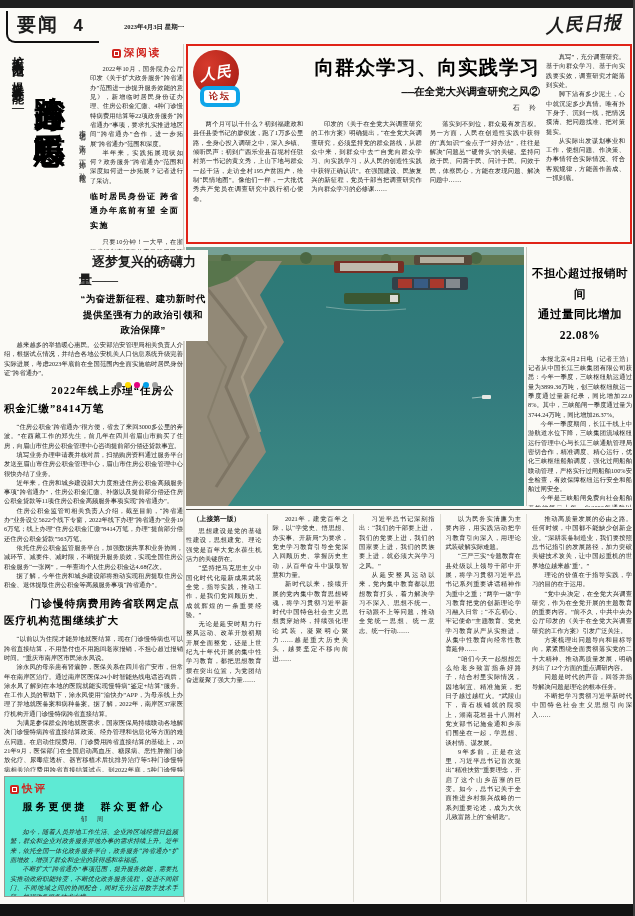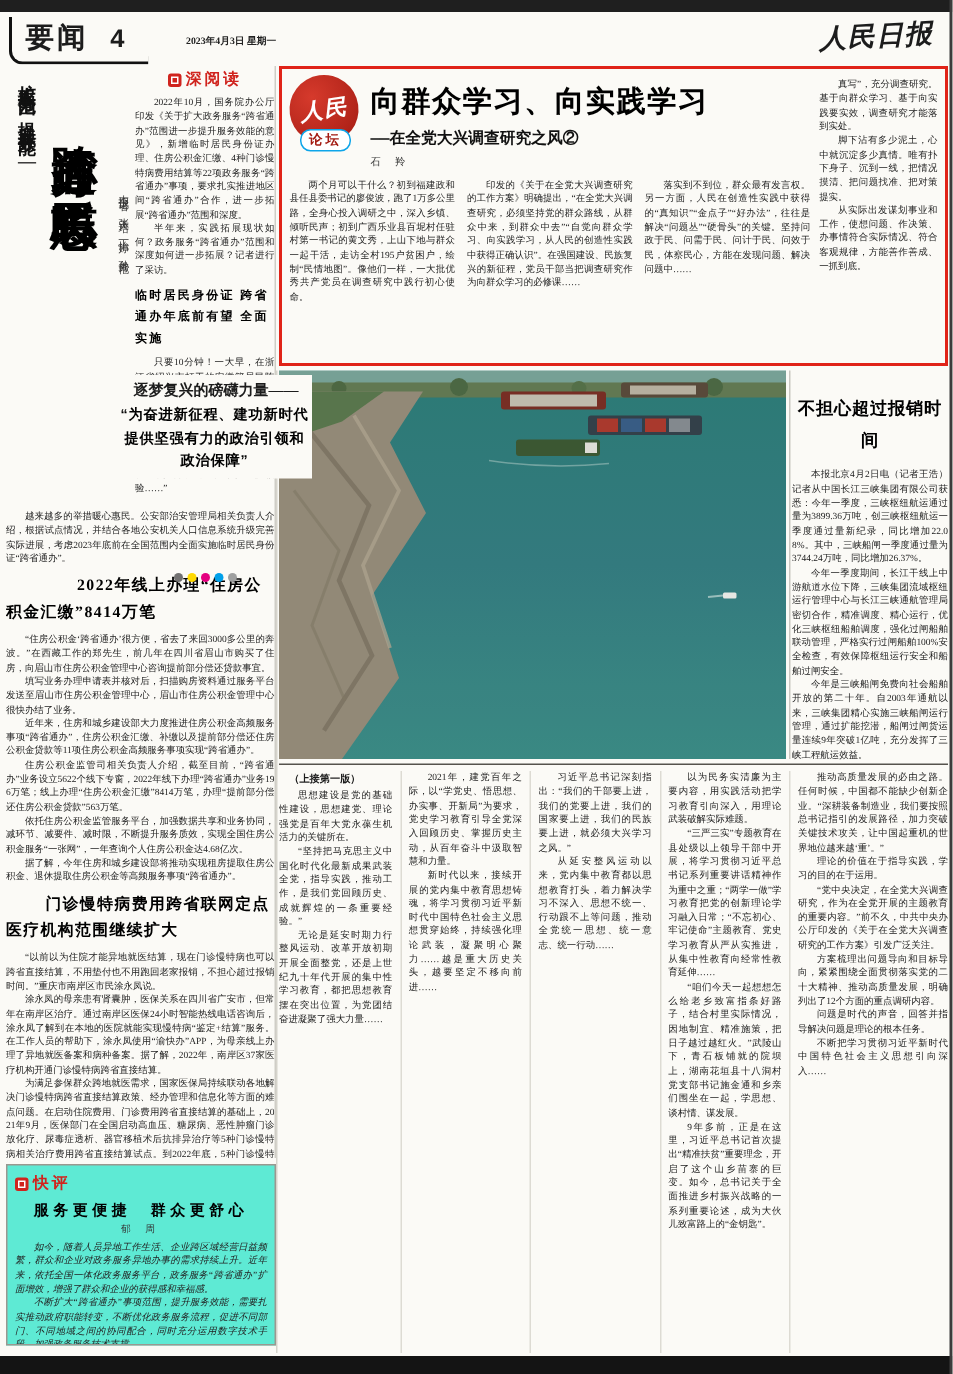--- a/index.html
+++ b/index.html
@@ -59,24 +59,24 @@
   
   .forum { position:absolute; left:186px; top:44px; width:446px; height:200px; border:2px solid #e02318;
            padding:4px 5px; overflow:hidden; }
   .forum-inner { display:flex; gap:6px; height:100%; }
   .forum-main { width:352px; }
   .forum-head { display:flex; gap:6px; }
   .forum-logo { width:48px; height:58px; position:relative; flex:0 0 auto; }
   .logo-circle { width:46px; height:46px; border-radius:50%; background:radial-gradient(circle at 35% 30%, #d63a2c, #a31b12);
                  display:flex; align-items:center; justify-content:center; transform:rotate(-8deg); }
   .logo-top { color:#fff; font-size:15px; font-weight:900; font-style:italic; letter-spacing:1px; }
-  .logo-pill { position:absolute; left:7px; top:36px; background:#fff; border:1px solid #0ea5e9; border-radius:7px;
+  .logo-pill { position:absolute; left:7px; top:36px; background:#fff; border:4px solid #0ea5e9; border-radius:7px;
                padding:0 5px; color:#a31b12; font-size:9px; font-weight:900; letter-spacing:2px;
                font-family:"Liberation Sans",sans-serif; }
-  .forum-titles { flex:1; text-align:left; }
+  .forum-titles { flex:1; text-align:right; }
   .forum-headline { font-family:"Liberation Sans",sans-serif; font-size:19.5px; font-weight:900; letter-spacing:1px;
                     margin-top:4px; color:#000; }
   .forum-subtitle { font-size:10.5px; font-weight:700; margin-top:4px; color:#111;font-family:Liberation Mono, monospace; }
   .forum-author { font-size:6.8px; letter-spacing:4px; margin-top:4px; color:#333; }
   .forum-cols { column-count:3; column-gap:8px; margin-top:6px; height:108px; overflow:hidden; }
   .forum-right { width:80px; overflow:hidden; padding-top:2px; }
 
   
   .photo { position:absolute; left:186px; top:247px; width:338px; height:259px; }
 
@@ -90,21 +90,21 @@
 
   
   .jump { position:absolute; left:186px; top:514px; width:446px; height:388px; display:flex; gap:5px; overflow:hidden; }
   .jump .col { width:80px; overflow:hidden; }
   .jump .col.wide { width:106px; }
   .jump .col + .col { border-left:1px solid #dddbd3; padding-left:5px; width:86px; }
   .jump .col.wide + .col,.jump .col + .col.wide { width:112px; }
   .jump-tag { font-size:6.8px; font-weight:900; text-indent:1em; margin-bottom:2px; }
   .jump-subhead { position:absolute; left:78px; top:250px; width:130px; background:#fbfaf6; text-align:center;
                   padding:3px 1px; }
-  .js-kicker { font-size:10px; font-weight:800; text-align:left; text-indent:1em; margin-bottom:2px; }
+  .js-kicker { font-size:13px; font-weight:800; text-align:left; text-indent:1em; margin-bottom:2px; }
   .js-title { font-family:"Liberation Sans",sans-serif; font-size:9.5px; font-weight:800; line-height:1.65;
               letter-spacing:0.5px; color:#000; }
   .jump-dots { position:absolute; left:116px; top:378px; }
   .left-rule { position:absolute; left:184px; top:247px; width:1px; height:655px; background:#d6d4cc; }
 </style>
 </head>
 <body>
 
 <div class="page">
   <div class="edge-top"></div>
@@ -242,20 +242,21 @@
     <rect x="296" y="148" width="9" height="4" rx="1" fill="#f2f2ee"></rect>
     <path d="M286,151 L296,150" stroke="#cfe4df" stroke-width="1.2" opacity="0.7"></path>
     <rect width="338" height="259" fill="#0a2a28" opacity="0.05"></rect>
   </svg>
 
   <div class="sx-rule-left"></div>
 
   <div class="sanxia bodytext">
     <div class="sx-headline">
       <div>不担心超过报销时间</div>
+      <div>通过量同比增加22.08%</div>
     </div>
     <div>
         <p>本报北京4月2日电（记者王浩）记者从中国长江三峡集团有限公司获悉：今年一季度，三峡枢纽航运通过量为3899.36万吨，创三峡枢纽航运一季度通过量新纪录，同比增加22.08%。其中，三峡船闸一季度通过量为3744.24万吨，同比增加26.37%。</p>
         <p>今年一季度期间，长江干线上中游航道水位下降，三峡集团流域枢纽运行管理中心与长江三峡通航管理局密切合作，精准调度、精心运行，优化三峡枢纽船舶调度，强化过闸船舶联动管理，严格实行过闸船舶100%安全检查，有效保障枢纽运行安全和船舶过闸安全。</p>
         <p>今年是三峡船闸免费向社会船舶开放的第二十年。自2003年通航以来，三峡集团精心实施三峡船闸运行管理，通过扩能挖潜，船闸过闸货运量连续9年突破1亿吨，充分发挥了三峡工程航运效益。</p>
       </div>
 
   </div>
 
   <div class="mid-rule"></div>

